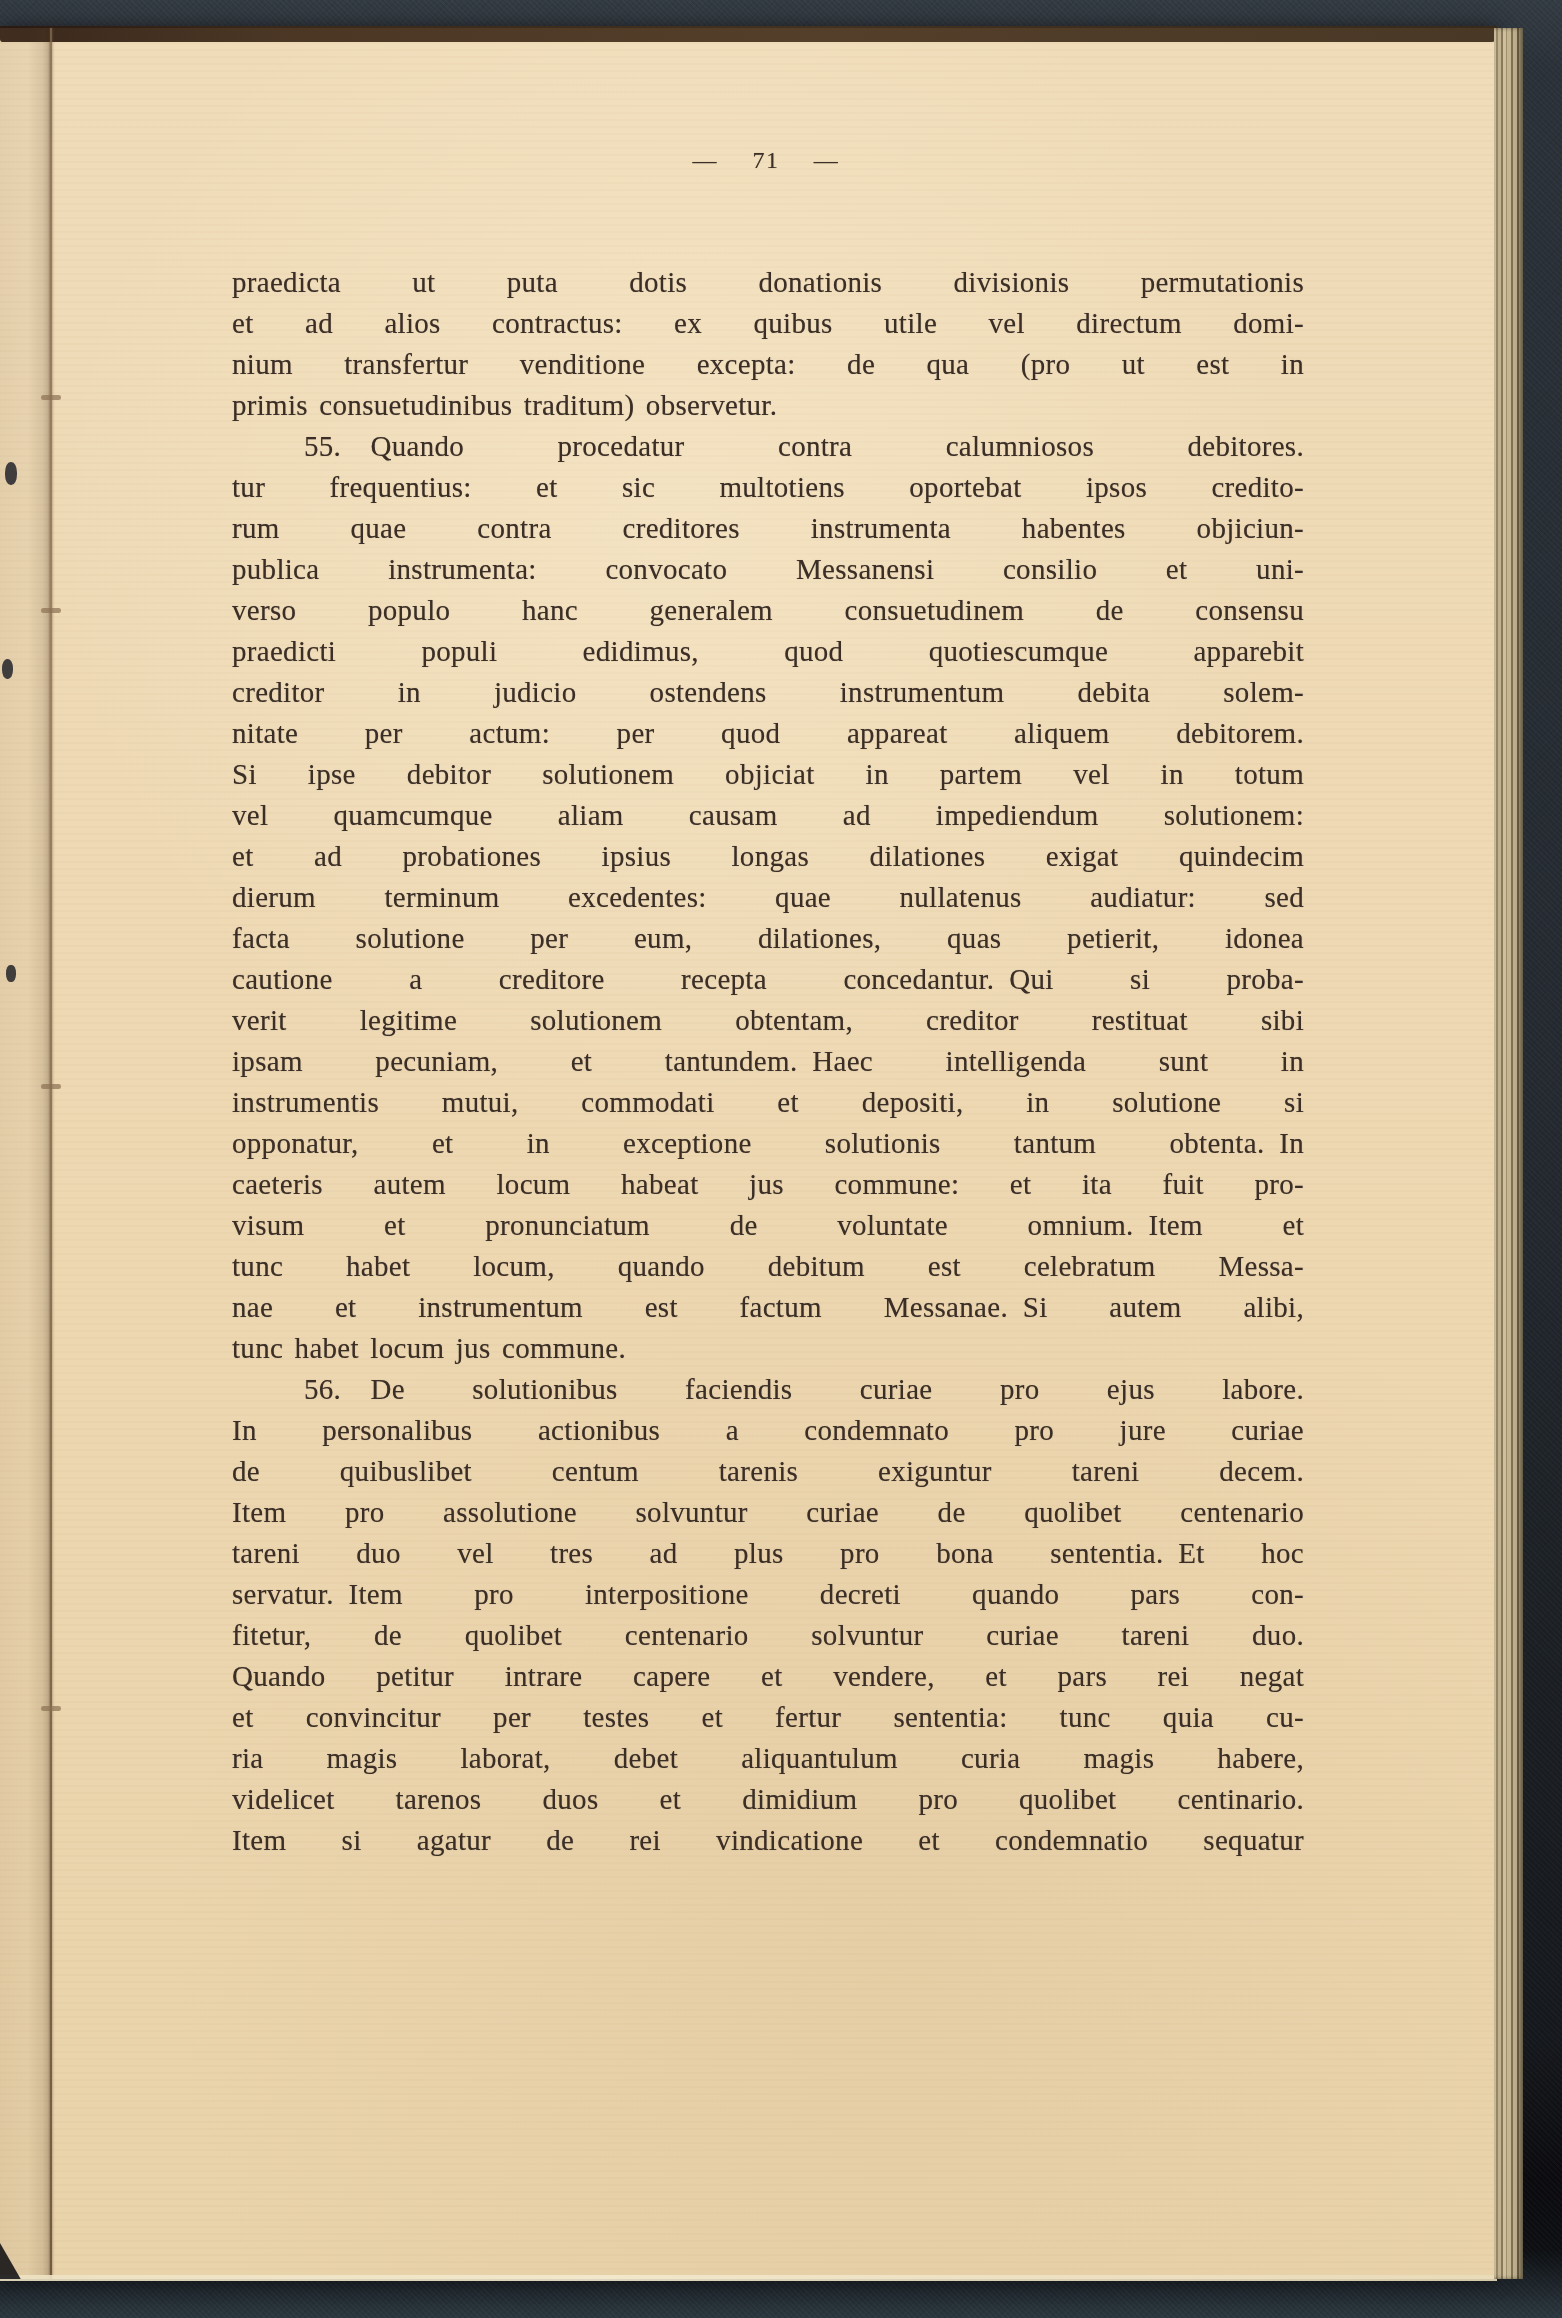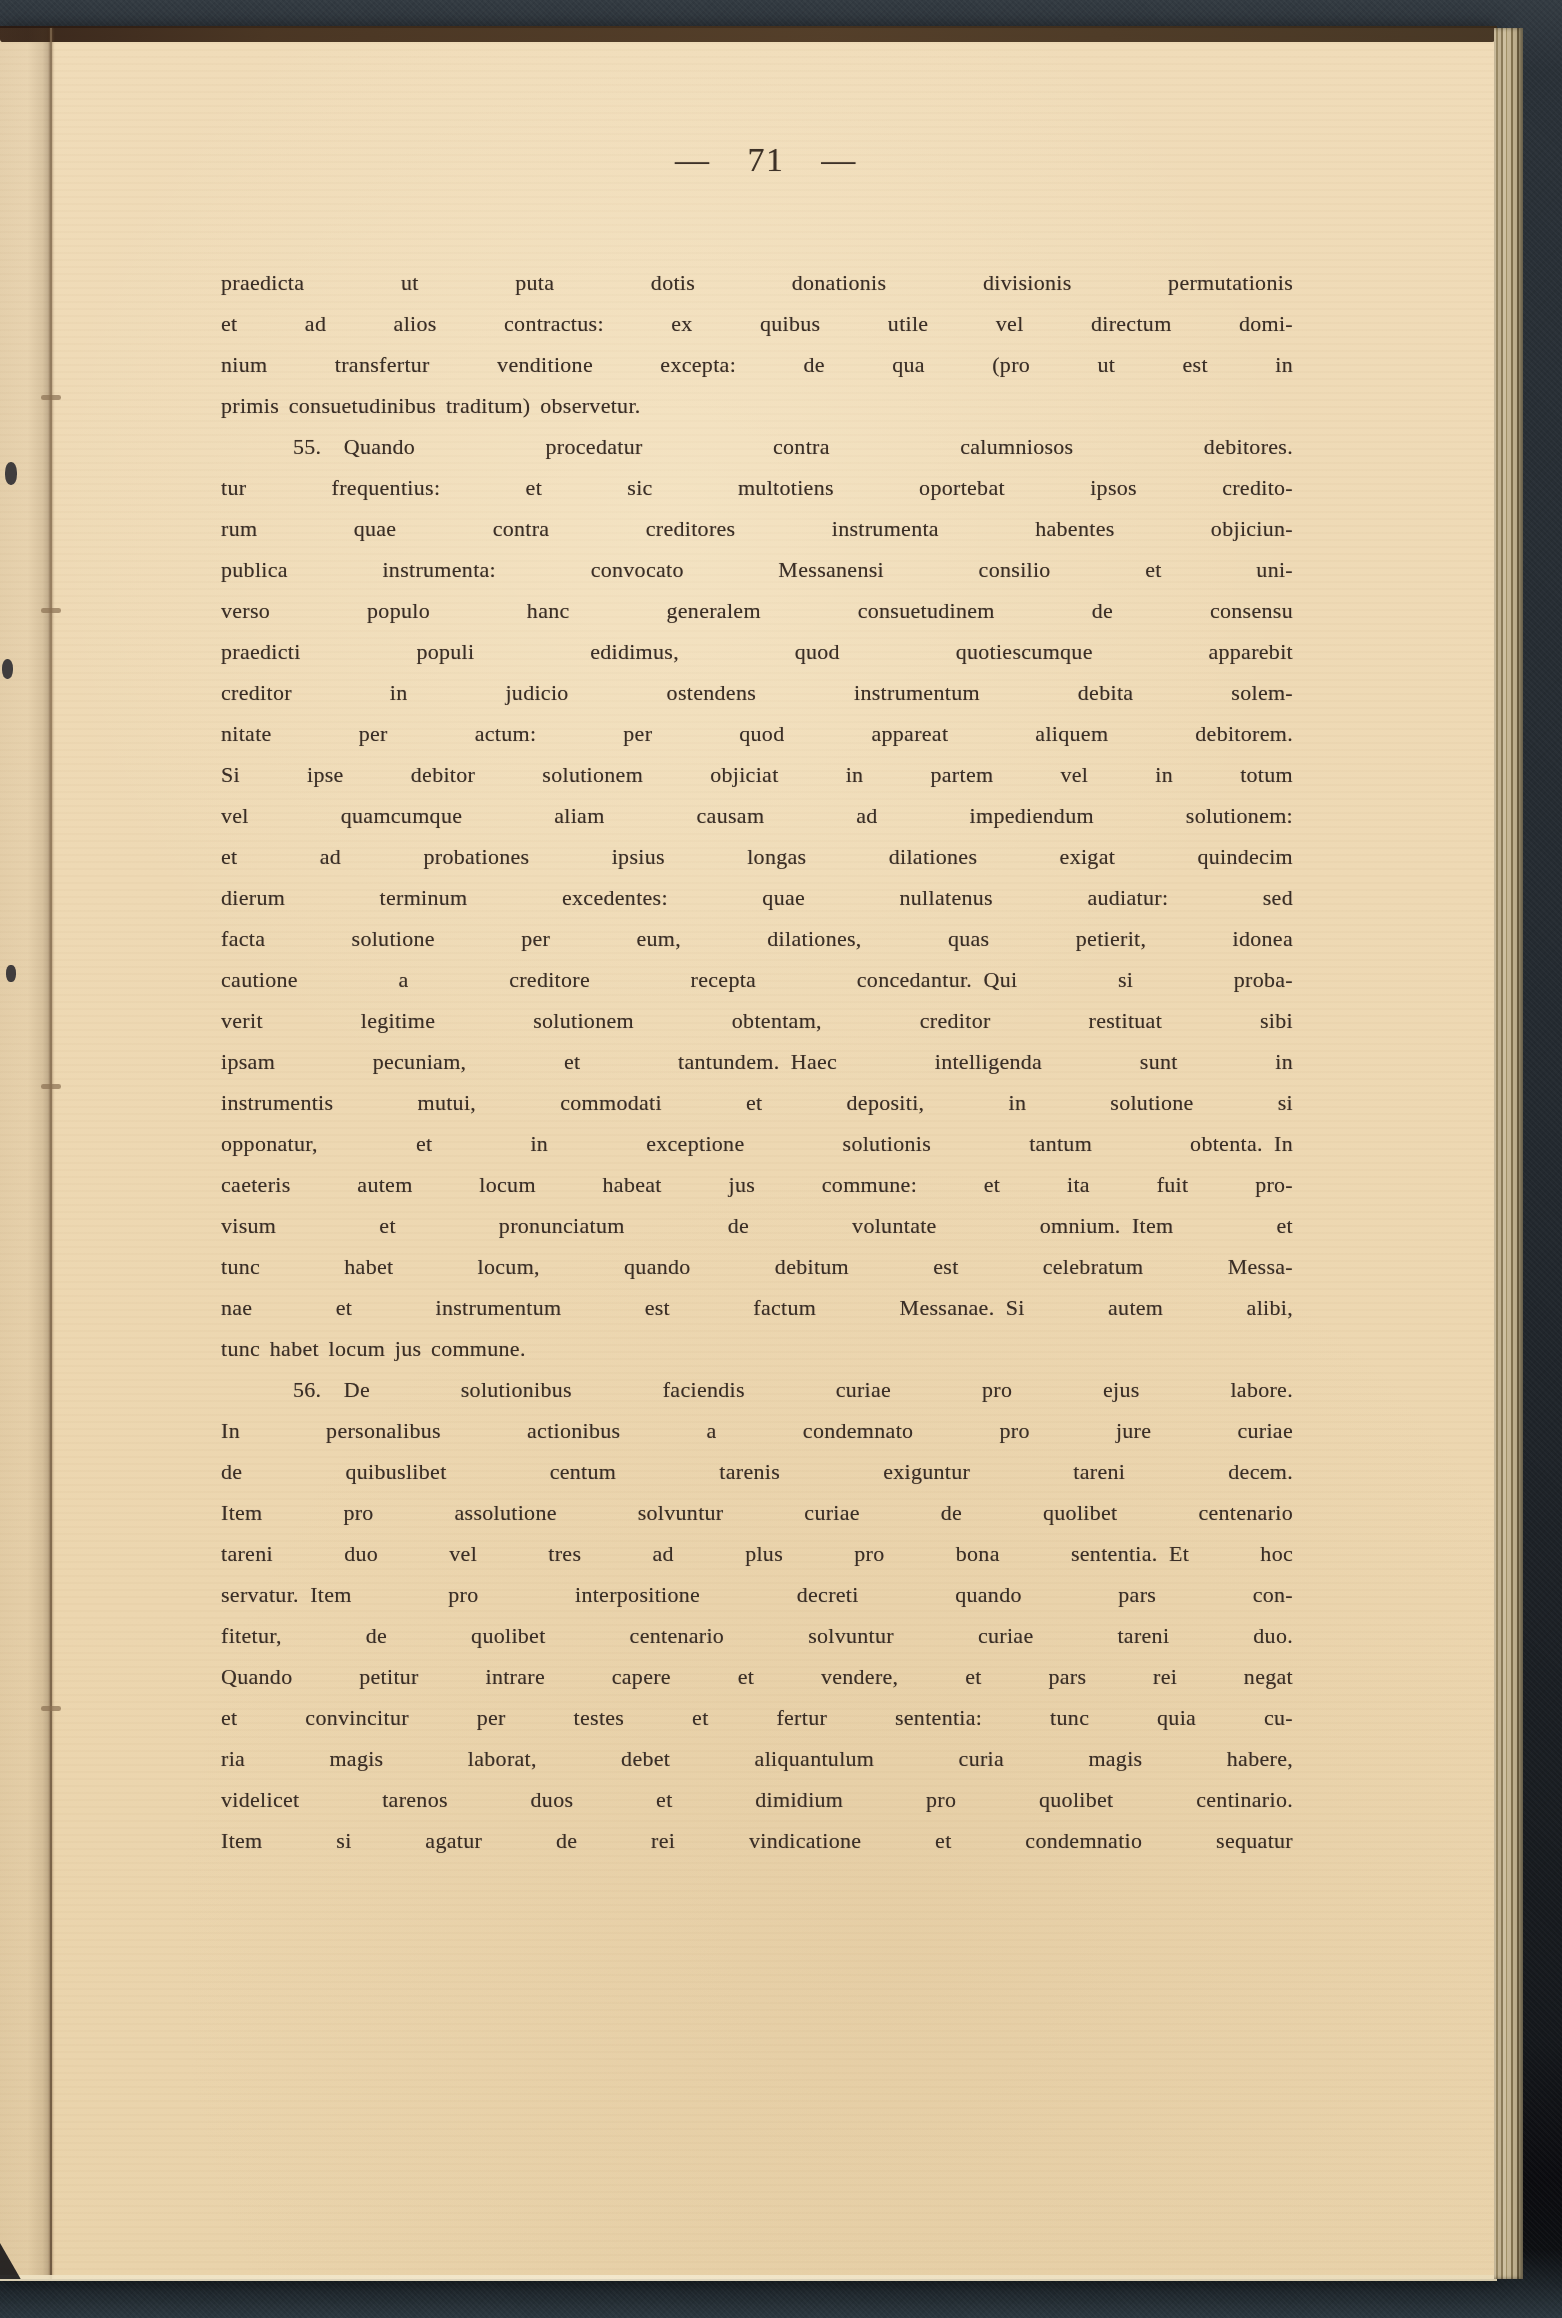--- a/index.html
+++ b/index.html
@@ -140,34 +140,34 @@
   }
 
   .page-number {
     position: absolute;
     left: 230px;
     top: 108px;
     width: 1072px;
     height: 48px;
     line-height: 48px;
     text-align: center;
-    font-size: 34px;
+    font-size: 24px;
     color: #3d3127;
     word-spacing: 26.6px;
     letter-spacing: 1.6px;
     text-shadow: 0 0 0.8px rgba(61,49,39,0.45);
   }
 
   .text-block {
     position: absolute;
-    left: 221px;
+    left: 232px;
     top: 234px;
     width: 1072px;
     color: #3a2e26;
-    font-size: 22px;
+    font-size: 29px;
     line-height: 41px;
     word-spacing: 3.9px;
     letter-spacing: 0.3px;
     text-shadow: 0 0 0.8px rgba(58,46,38,0.42);
   }
   .text-block .line {
     text-align: justify;
     text-align-last: justify;
     white-space: normal;
     height: 41px;

